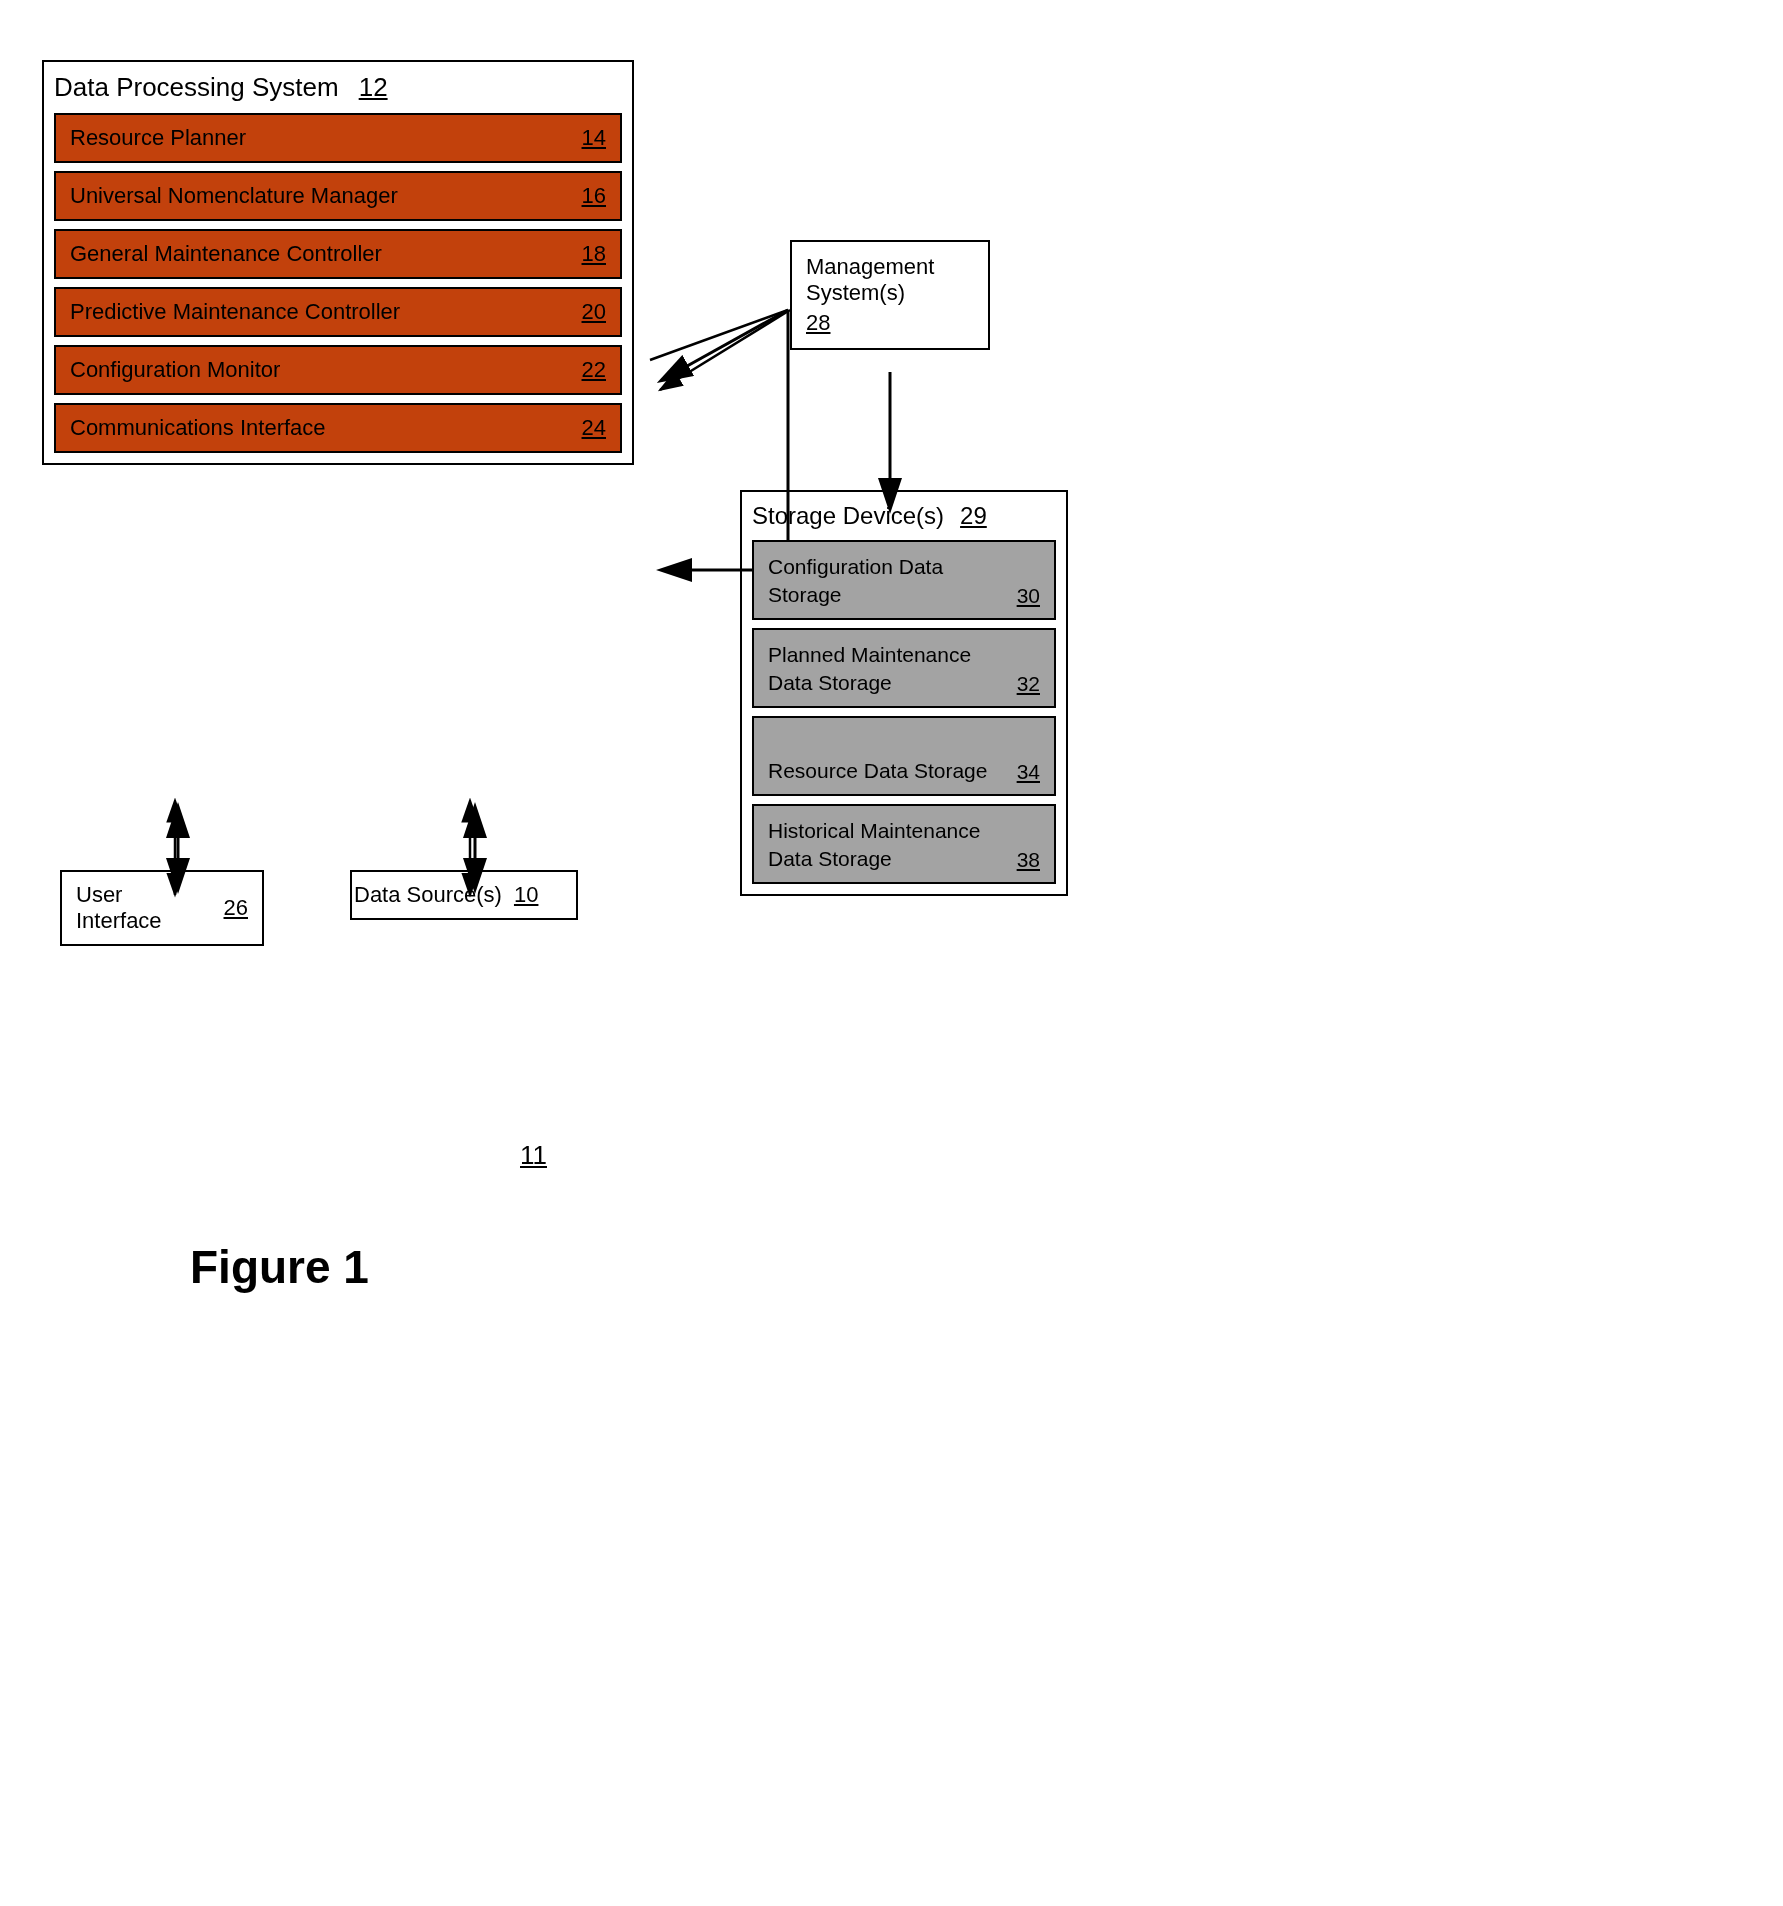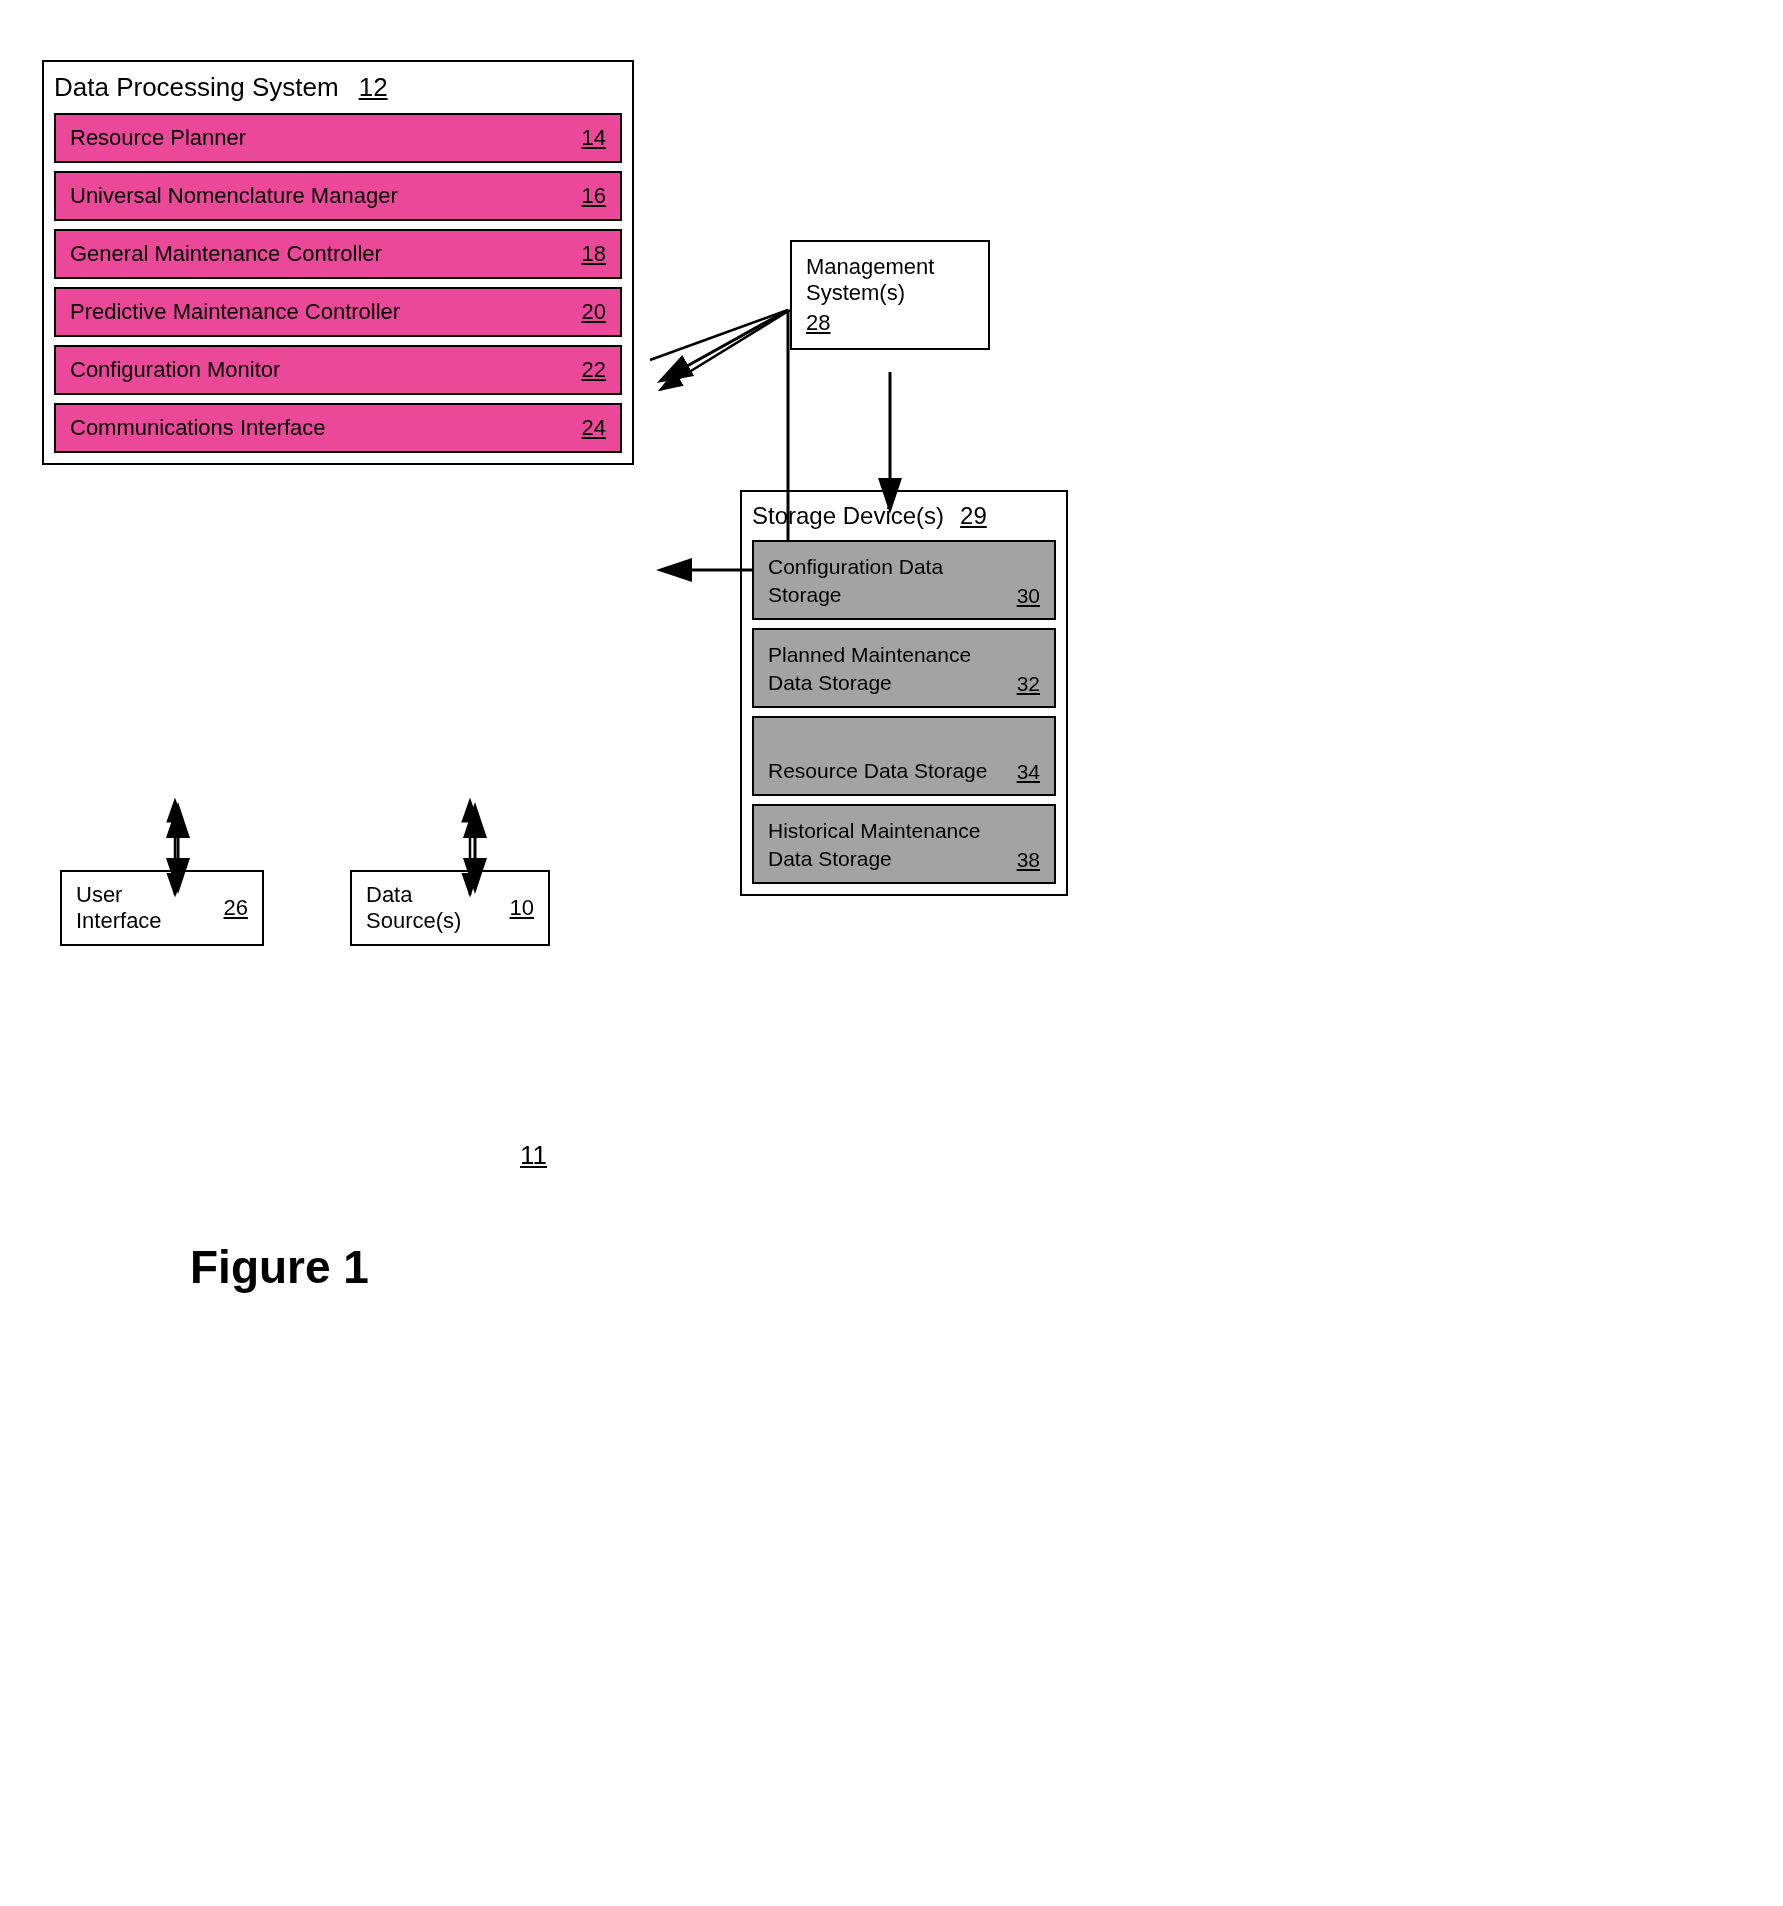--- a/index.html
+++ b/index.html
@@ -43,21 +43,21 @@
       font-size: 26px;
     }
 
     .module-box {
       border: 2px solid #000;
       padding: 10px 14px;
       margin-bottom: 8px;
       display: flex;
       justify-content: space-between;
       align-items: center;
-      background: #ec4899;
+      background: #c2410c;
     }
 
     .module-box:last-child {
       margin-bottom: 0;
     }
 
     .module-label {
       font-size: 22px;
     }
 
@@ -155,23 +155,23 @@
     }
 
     .ui-label { font-size: 22px; }
     .ui-num { font-size: 22px; text-decoration: underline; }
 
     
     .ds-box {
       position: absolute;
       top: 830px;
       left: 310px;
-      width: 200px;
-      border: 2.5px solid #000;
-      padding: 10px 14px;
+      width: 228px;
+      border: 2.5px solid #000;
+      padding: 10px 2px;
       display: flex;
       gap: 12px;
       align-items: center;
     }
 
     .ds-label { font-size: 22px; }
     .ds-num { font-size: 22px; text-decoration: underline; }
 
     
     .figure-label {

